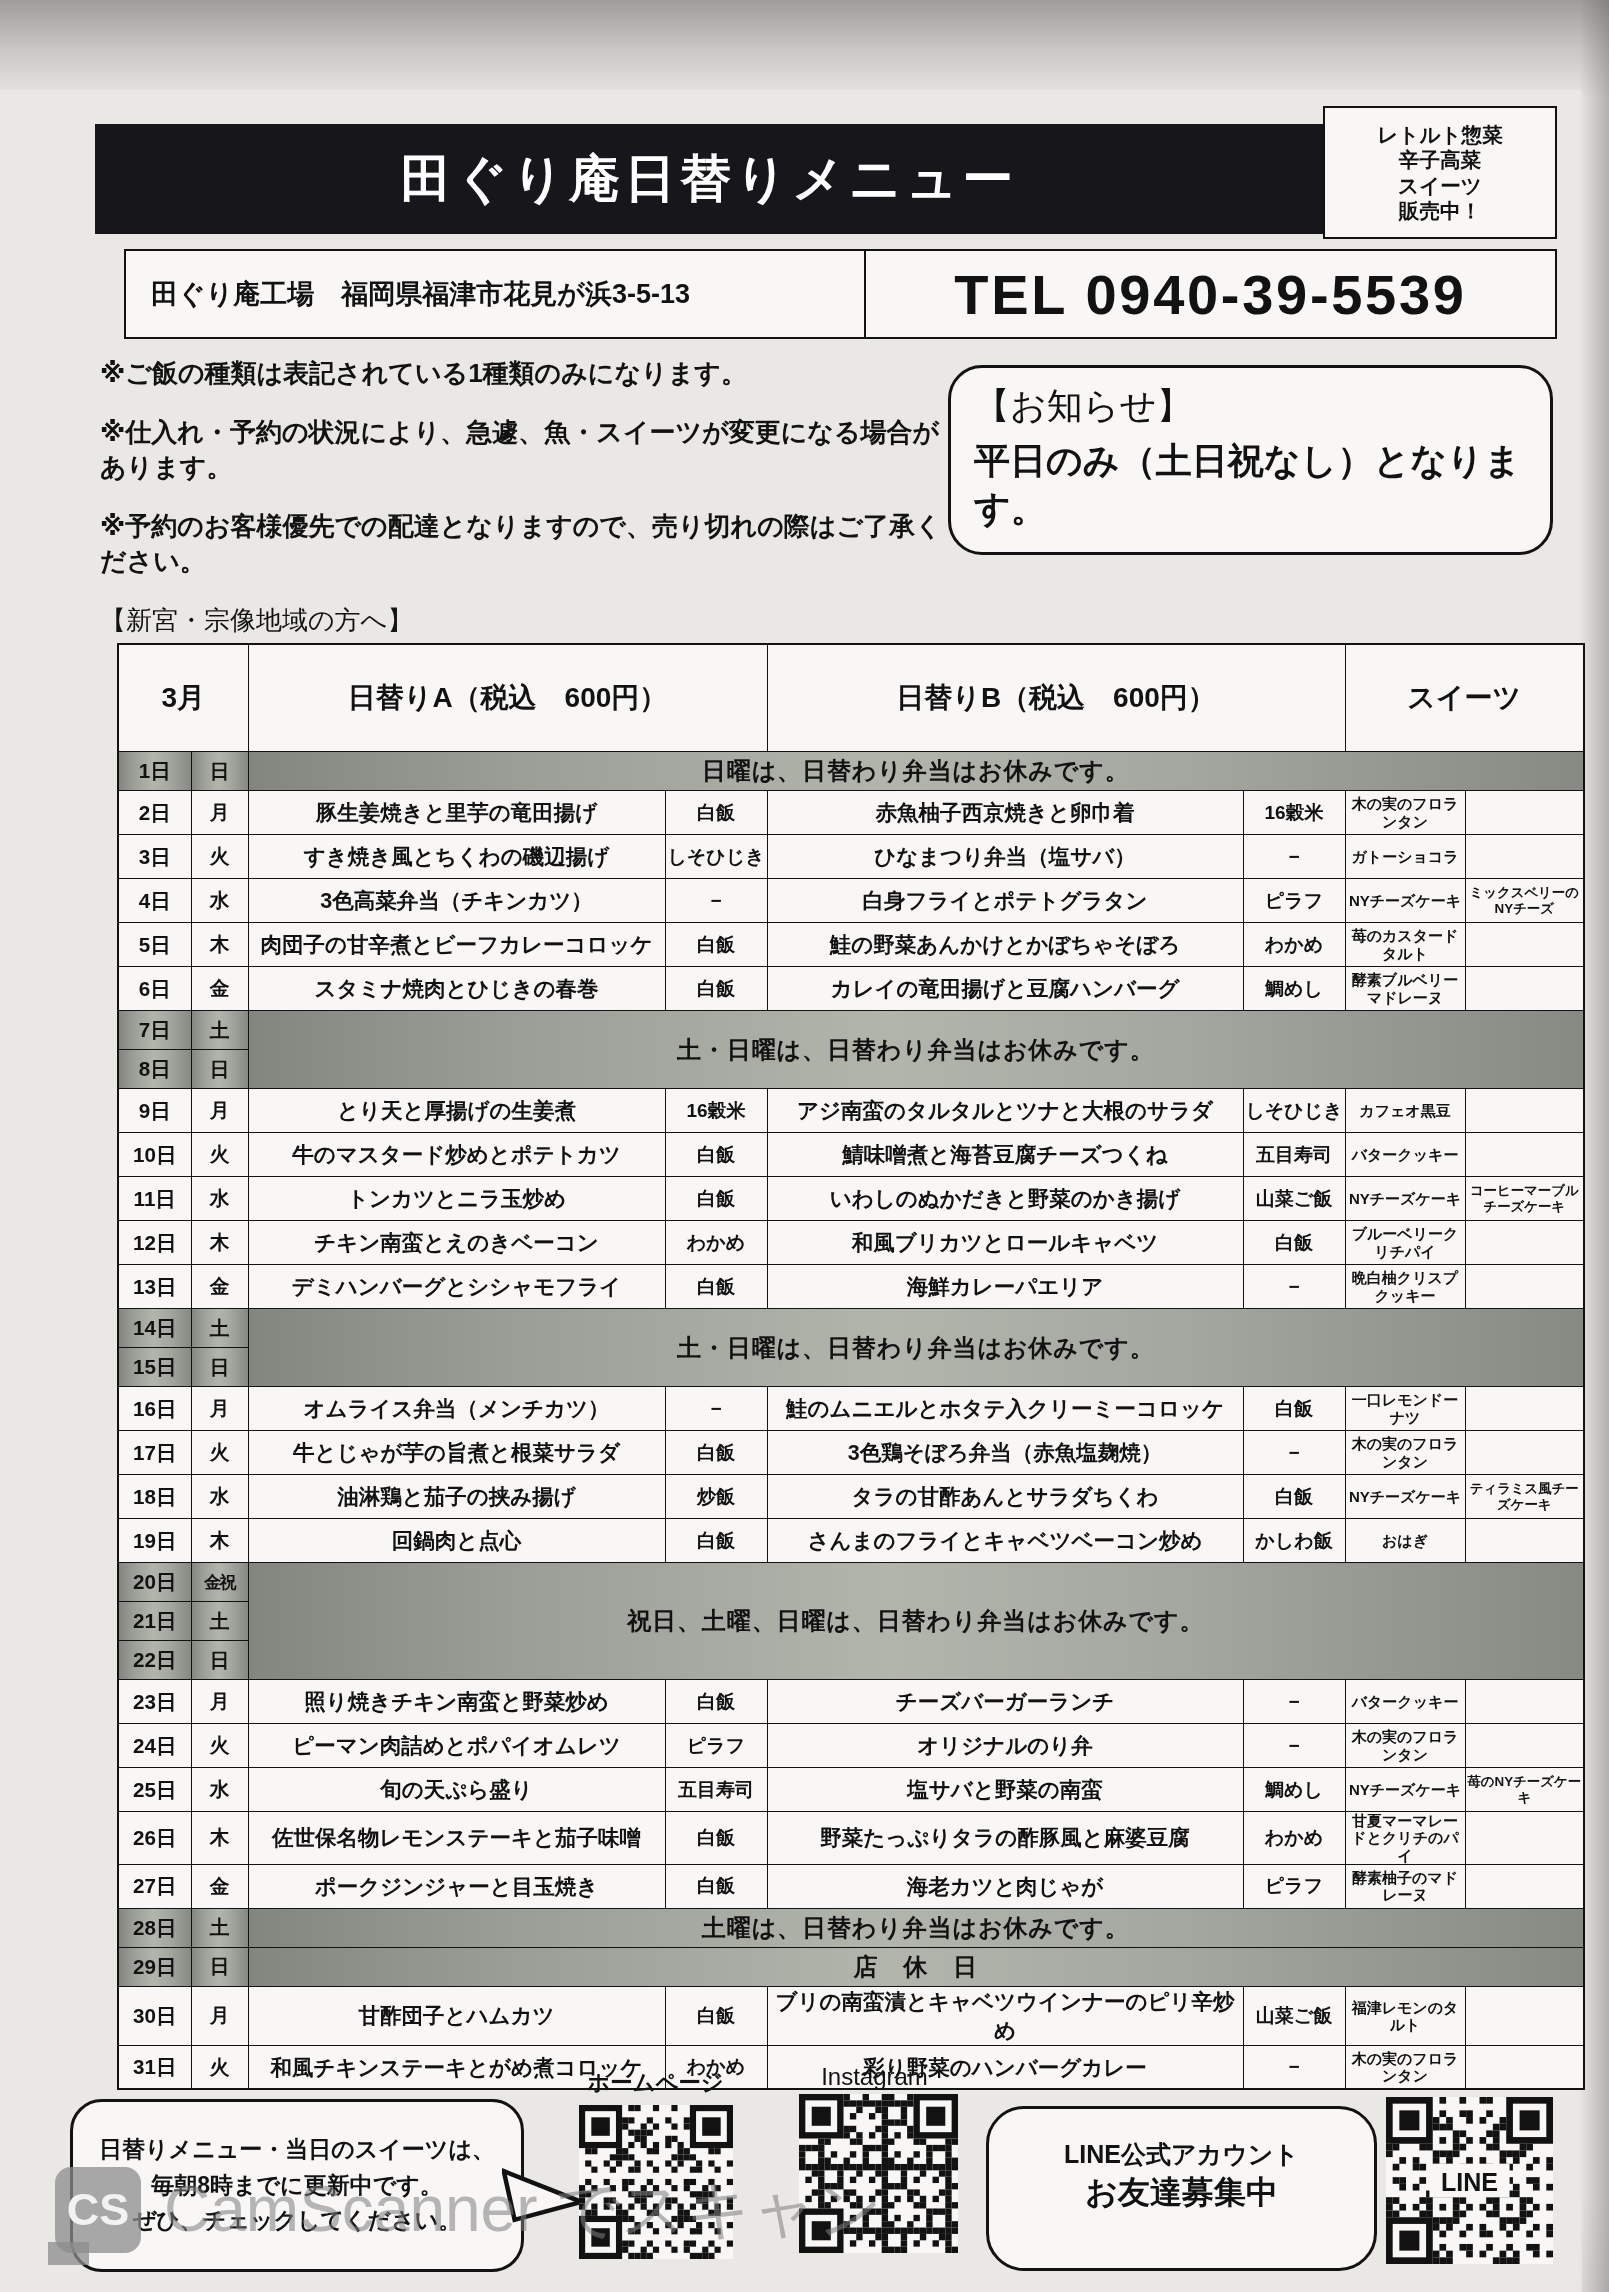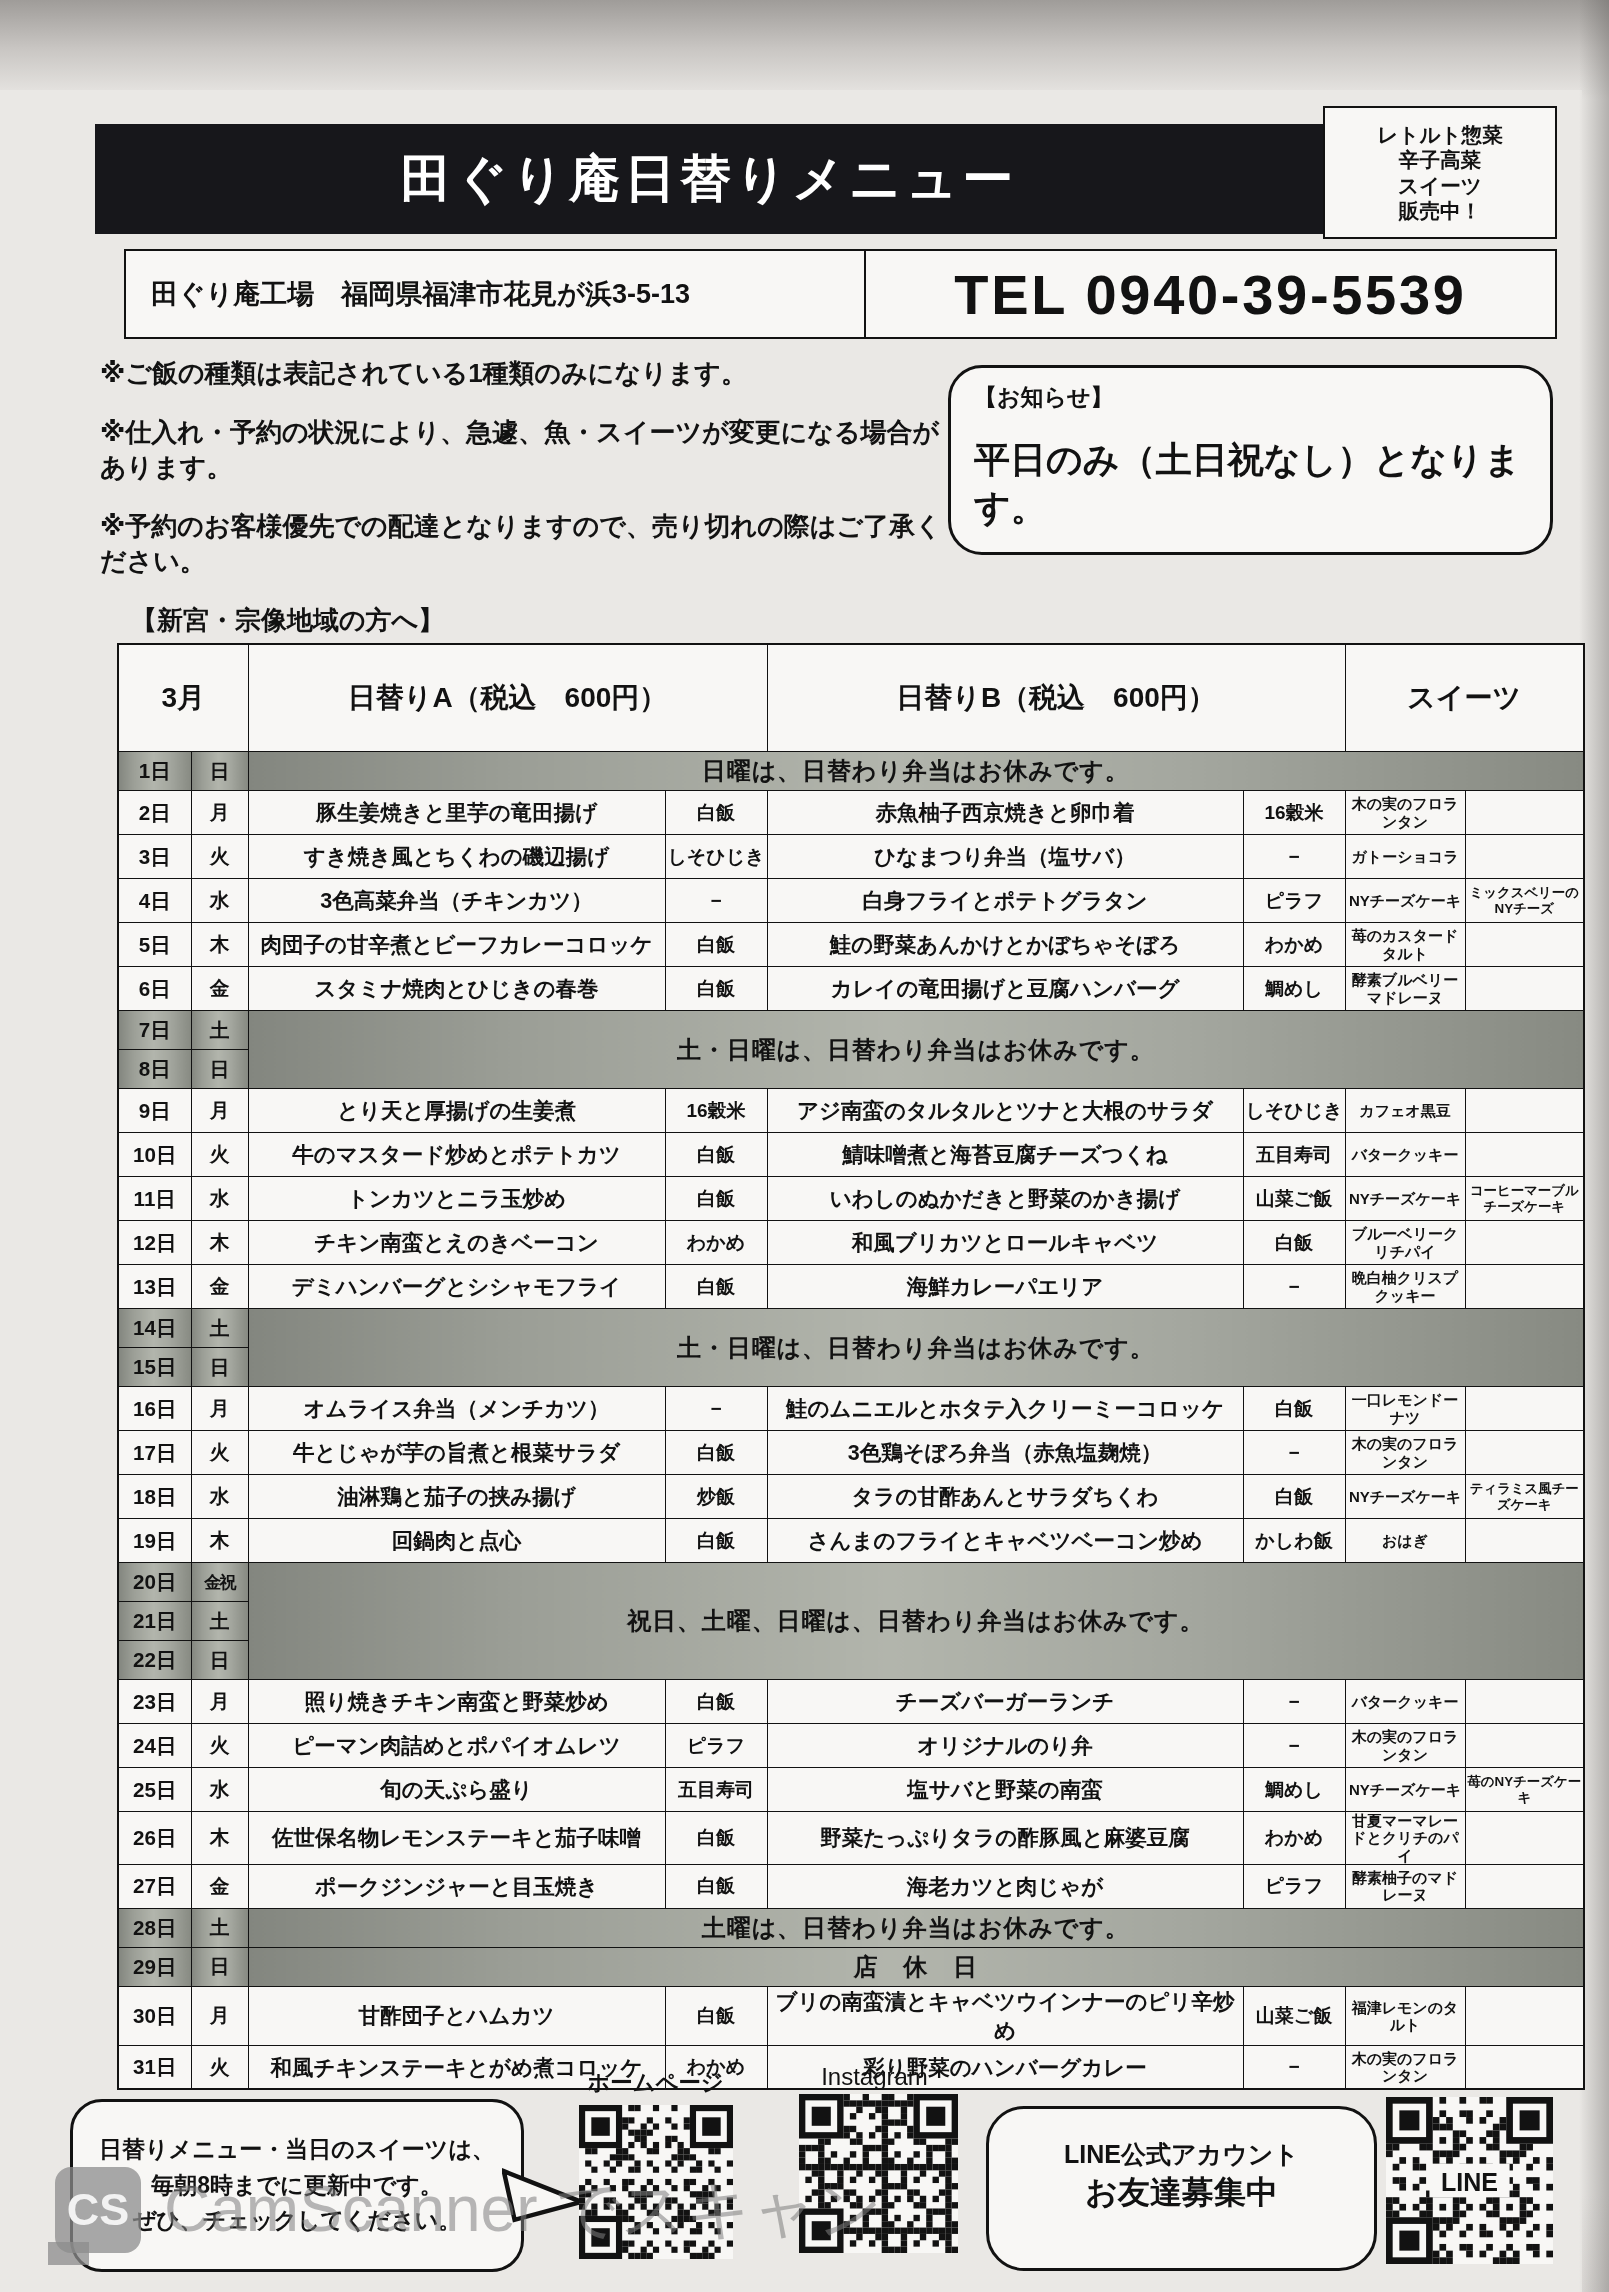--- a/index.html
+++ b/index.html
@@ -28,27 +28,27 @@
   .contact{left:124px;top:249px;width:1429px;height:86px;background:#f8f7f5;
     border:2.7px solid #121212;display:flex;}
   .contact .addr{width:740px;display:flex;align-items:center;padding-left:25px;
     font-size:27px;font-weight:bold;border-right:2.7px solid #121212;box-sizing:border-box;}
   .contact .tel{flex:1;display:flex;align-items:center;justify-content:center;
     font-size:56px;font-weight:bold;letter-spacing:2.7px;}
 
   
   .notes{left:100px;top:356px;width:851px;}
   .note-line{font-size:26px;font-weight:bold;margin-bottom:24px;}
-  .note-heading{font-size:26px;font-weight:bold;margin-bottom:14.3px;margin-left:31px;}
+  .note-heading{font-size:26px;font-weight:normal;margin-bottom:14.3px;}
   .note-sub1{font-size:25px;font-weight:bold;margin-left:36px;margin-bottom:14.3px;}
   .note-sub2{font-size:25px;font-weight:bold;margin-left:56px;}
 
   .notice{left:948px;top:365px;width:605px;height:190px;background:#f8f7f5;
     border:3.6px solid #121212;border-radius:34px;padding:14.3px 23px;box-sizing:border-box;}
-  .notice .nh{font-size:23px;font-weight:bold;margin-bottom:23px;}
+  .notice .nh{font-size:36px;font-weight:normal;margin-bottom:6px;}
   .notice .nl{font-size:36px;font-weight:bold;line-height:1.32;}
 
   
   .menu-table{left:90px;top:643px;width:1467px;padding-left:27px;}
   table{border-collapse:collapse;table-layout:fixed;width:1467px;background:#f8f7f5;}
   th,td{border:1.8px solid #121212;padding:0 1.8px;text-align:center;vertical-align:middle;overflow:hidden;}
   table{border:2.7px solid #121212;}
   th{height:106px;font-size:28px;font-weight:bold;}
   tr.menu-row{height:44px;}
   tr.banner-tr{height:39px;}

